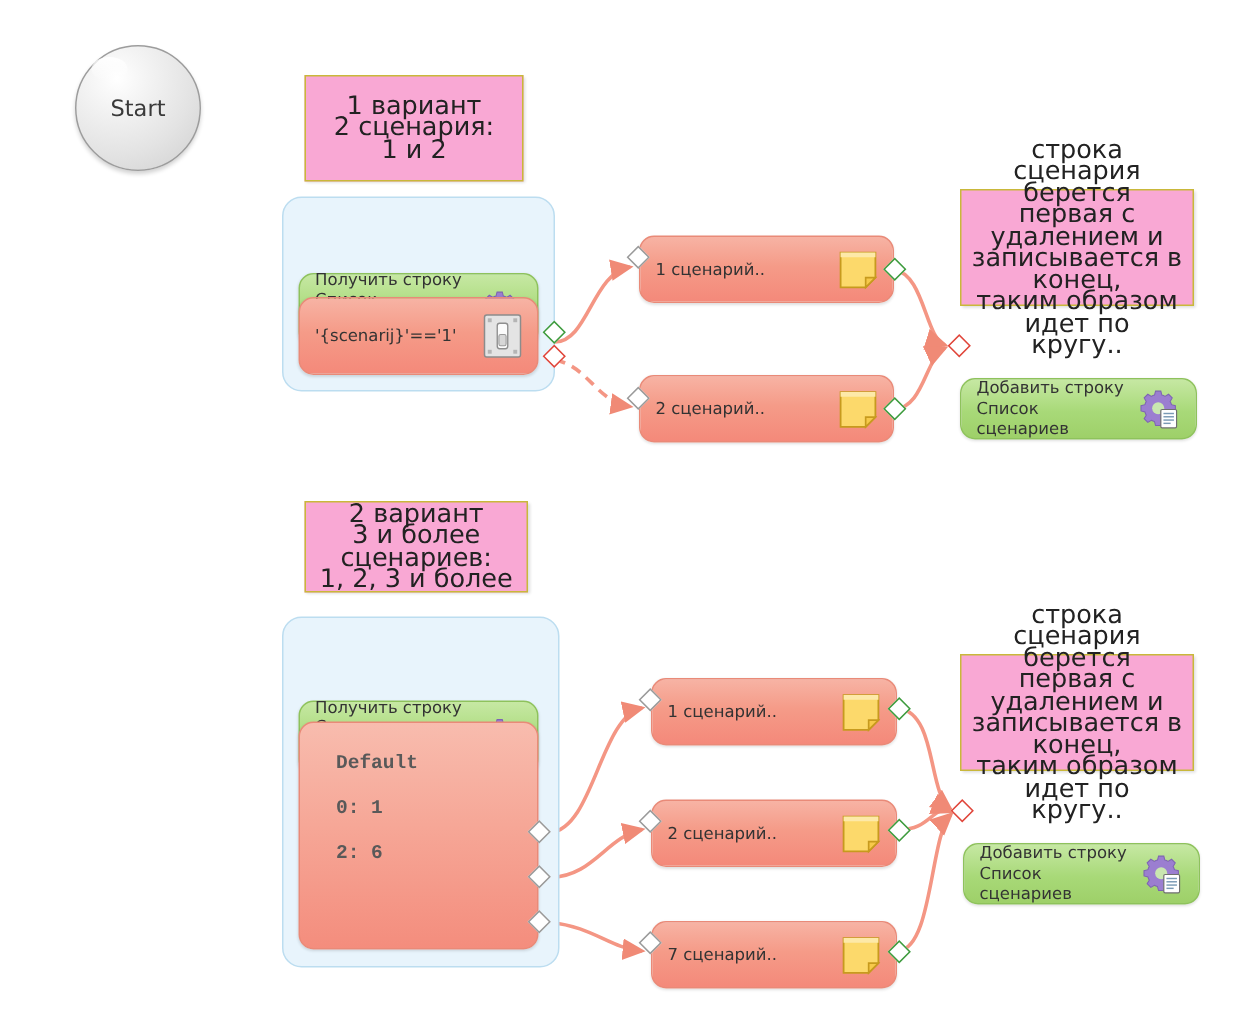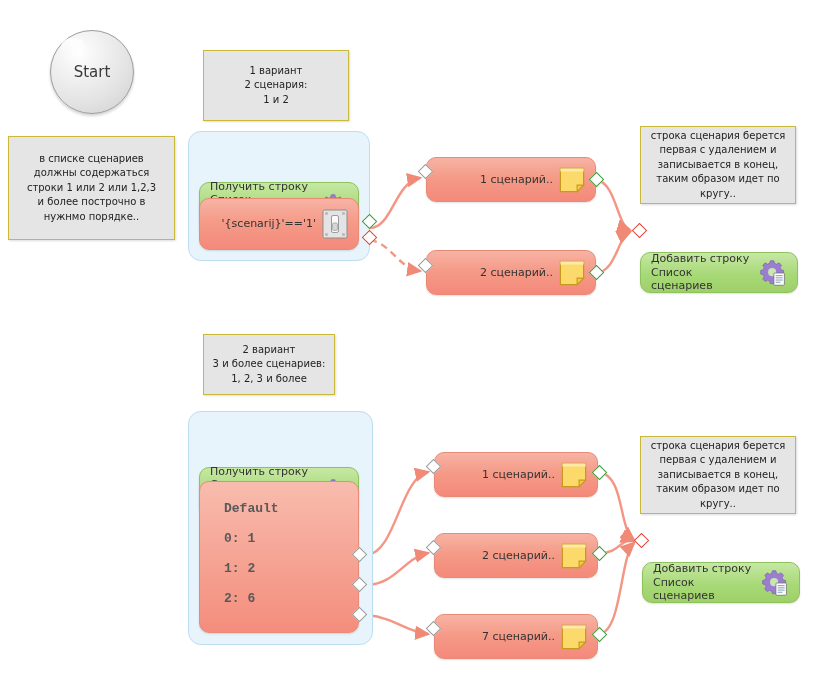--- a/index.html
+++ b/index.html
@@ -25,25 +25,25 @@
   }
   .start-node:after{
     content:"";position:absolute;left:12%;top:8%;width:30%;height:20%;
     border-radius:50%;
     background:linear-gradient(180deg,rgba(255,255,255,.95),rgba(255,255,255,0));
   }
 
   
   .note{
     position:absolute;
-    background:#e5e5e5;
+    background:#f9a8d4;
     border:1px solid #c9b83a;
     box-shadow:1px 1px 2px rgba(0,0,0,.14);
     color:#222;
-    font-size:10px;
+    font-size:17px;
     line-height:14.5px;
     text-align:center;
     display:flex;align-items:center;justify-content:center;
     padding:20px 6px;
     box-sizing:border-box;
     white-space:pre-line;
   }
 
   
   .group{
@@ -71,21 +71,20 @@
   .node.green{
     background:linear-gradient(180deg,#c6e8a3 0%,#a8d978 55%,#9ed069 100%);
     border:1px solid #8ec25c;
     box-shadow:0 1px 2px rgba(0,0,0,.13);
     margin-top:40px;
   }
   .node.red{
     background:linear-gradient(180deg,#f7b3a4 0%,#f59b88 45%,#f4897a 100%);
     border:1px solid #e98a78;
     box-shadow:0 1px 2px rgba(0,0,0,.13);
-    text-align:right;
   }
   .node.red-tall{
     background:linear-gradient(180deg,#f8bcae 0%,#f6a797 45%,#f48d7d 100%);
     border:1px solid #e98a78;
     box-shadow:0 1px 2px rgba(0,0,0,.13);
     display:block;
     padding:12px 0 6px 24px;
   }
   .node.red-tall .row{
     font-size:13px;font-weight:bold;color:#595959;line-height:30px;
@@ -135,31 +134,26 @@
 
     <path d="M599,472 C625,476 618,528 634,540" fill="none" stroke="#f49684" stroke-width="2.4" marker-end="url(#arrow)"></path>
     <path d="M599,553 C620,554 622,536 634,541" fill="none" stroke="#f49684" stroke-width="2.4" marker-end="url(#arrow)"></path>
     <path d="M599,634 C622,632 620,556 634,543" fill="none" stroke="#f49684" stroke-width="2.4" marker-end="url(#arrow)"></path>
   </svg>
 
   <div class="start-node" style="left:50px;top:30px;">
     <span>Start</span>
   </div>
 
-  <div class="note" style="left:8px;top:136px;width:167px;height:104px;">в списке сценариев
-должны содержаться
-строки 1 или 2 или 1,2,3
-и более построчно в
-нужнмо порядке..</div>
 
   <div class="note" style="left:203px;top:50px;width:146px;height:71px;">1 вариант
 2 сценария:
 1 и 2</div>
 
-  <div class="note" style="left:203px;top:334px;width:132px;height:61px;">2 вариант
+  <div class="note" style="left:203px;top:334px;width:149px;height:61px;">2 вариант
 3 и более сценариев:
 1, 2, 3 и более</div>
 
   <div class="note" style="left:640px;top:126px;width:156px;height:78px;">строка сценария берется
 первая с удалением и
 записывается в конец,
 таким образом идет по
 кругу..</div>
 
   <div class="note" style="left:640px;top:436px;width:156px;height:78px;">строка сценария берется
@@ -274,21 +268,20 @@
           <rect x="19" y="23.5" width="8" height="1.1" fill="#7a9ab5"></rect>
           <rect x="19" y="26" width="5.5" height="1.1" fill="#7a9ab5"></rect>
         </g>
       </svg>
     </span>
   </div>
 
   <div class="node red-tall" style="left:199px;top:481px;width:160px;height:152px;font-family:Liberation Mono, monospace;">
     <div class="row">Default</div>
     <div class="row">0: 1</div>
-    <div class="row">1: 2</div>
     <div class="row">2: 6</div>
   </div>
   <div class="port grey" style="left:354px;top:549px;"></div>
   <div class="port grey" style="left:354px;top:579px;"></div>
   <div class="port grey" style="left:354px;top:609px;"></div>
 
   <div class="node red" style="left:434px;top:452px;width:164px;height:45px;">
     <span class="label">1 сценарий..</span>
     <span class="icon">
       <svg class="sticky-icon" viewBox="0 0 28 28">

